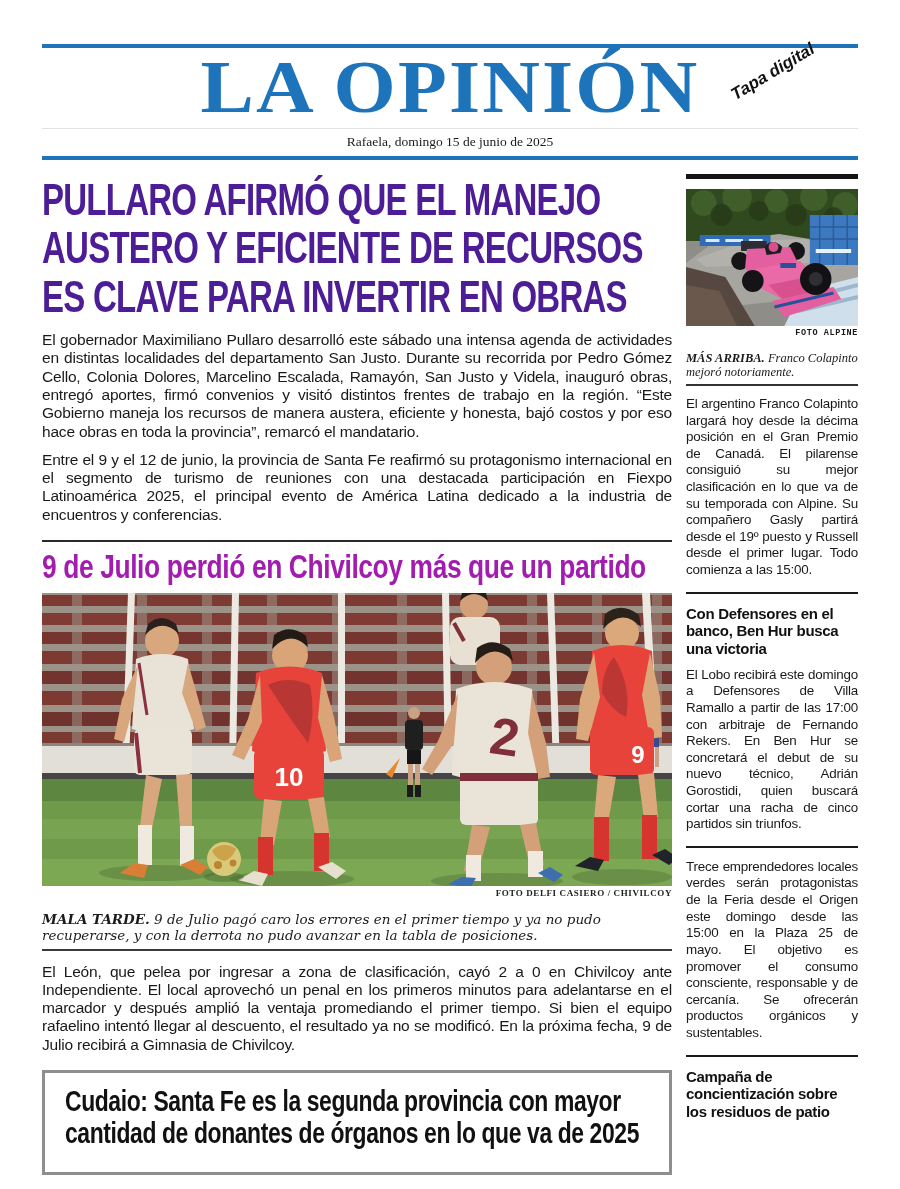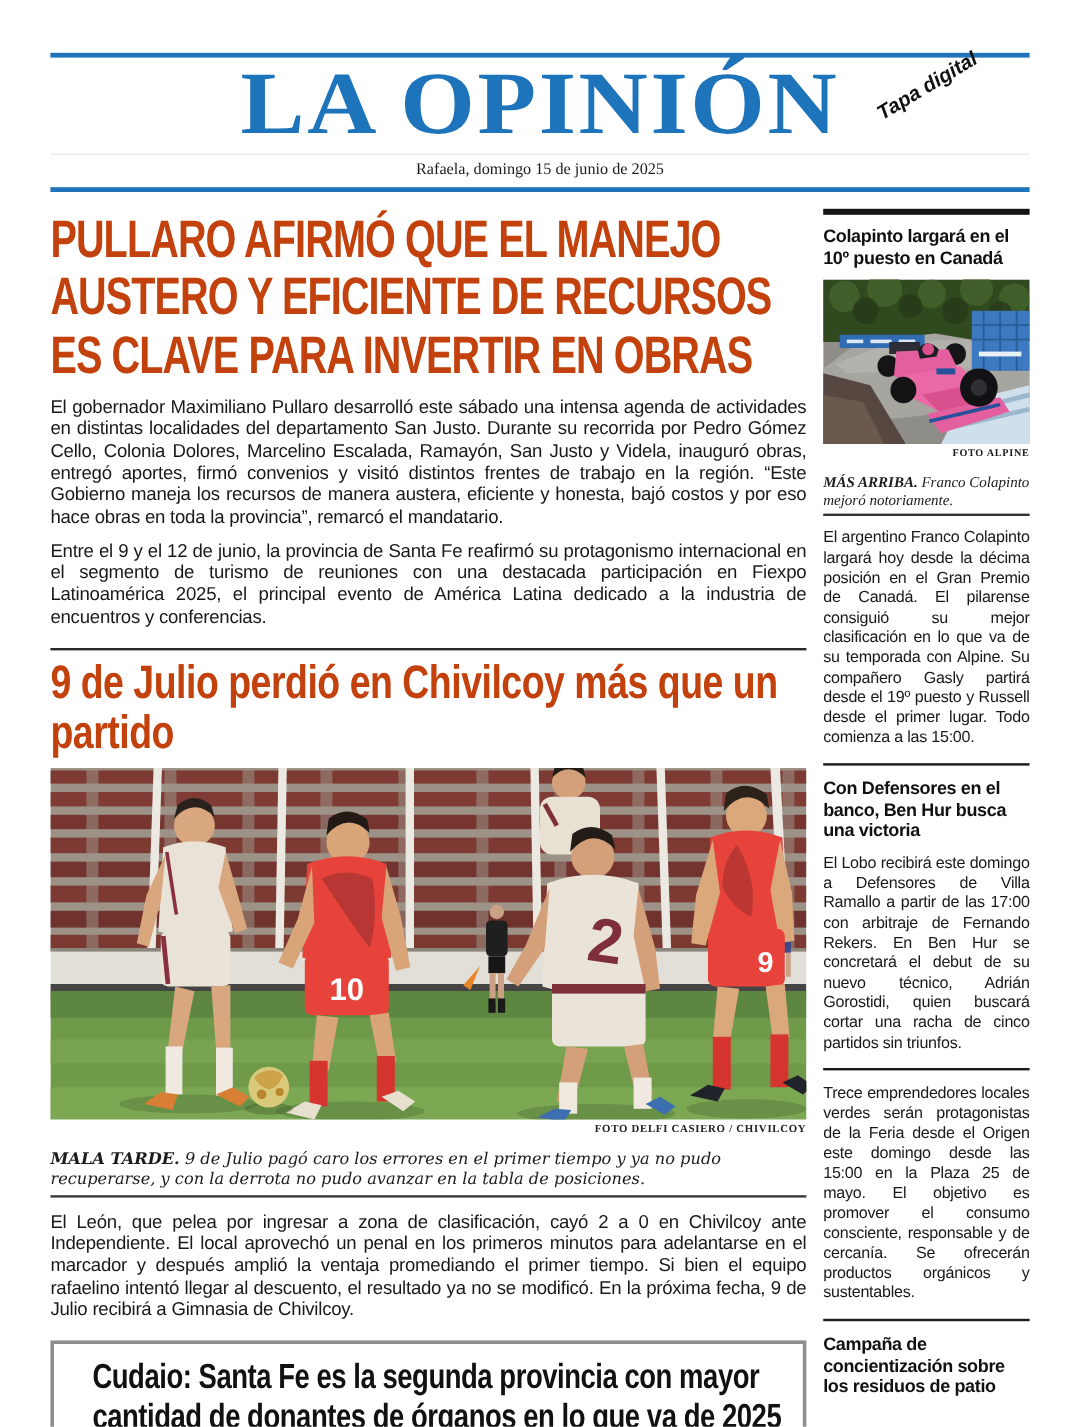--- a/index.html
+++ b/index.html
@@ -23,45 +23,45 @@
     transform:rotate(-31deg);transform-origin:50% 50%;
   }
   .dateline-wrap{border-top:1px solid #e3e3e3;margin-top:4px;padding:3px 0 6px 0;text-align:center;}
   .dateline{font-family:"Liberation Serif",serif;font-weight:normal;font-size:13.5px;}
   
   .content{display:flex;gap:14px;margin-top:14px;}
   .main-col{width:630px;flex:0 0 630px;}
   .side-col{flex:1;min-width:0;}
   .condense{display:block;transform-origin:0 0;}
   
-  .h-lead{margin:2px 0 10px 0;font-size:44px;line-height:1.1;letter-spacing:-1px;color:#c2410c;}
+  .h-lead{margin:2px 0 10px 0;font-size:44px;line-height:1.1;letter-spacing:-1px;color:#4c1d95;}
   .h-lead .condense{width:133%;transform:scaleX(0.75);}
   .body-text{font-size:15.5px;line-height:1.18;letter-spacing:-0.2px;text-align:justify;margin:0 0 10px 0;color:#191919;}
   .subhead{font-size:15.5px;font-weight:bold;letter-spacing:-0.2px;margin:14px 0 6px 0;}
   .divider{border:0;border-top:2px solid #2a2a2a;margin:16px 0 8px 0;}
-  .h-second{margin:2px 0 8px 0;font-size:39px;letter-spacing:-0.5px;line-height:1.05;color:#c2410c;}
+  .h-second{margin:2px 0 8px 0;font-size:33px;letter-spacing:-0.5px;line-height:1.05;color:#a21caf;}
   .h-second .condense{width:125%;transform:scaleX(0.8);}
   .photo-frame{width:630px;height:293px;display:block;}
   .credit{font-family:"Liberation Serif",serif;font-weight:bold;font-size:9px;letter-spacing:0.6px;text-align:right;margin:2px 0 1px 0;color:#222;}
   .caption{
     font-family:"DejaVu Serif","Liberation Serif",serif;font-style:italic;
     font-size:13.5px;line-height:1.2;border-bottom:2px solid #3a3a3a;padding-bottom:5px;margin-bottom:12px;
   }
   .caption b{font-style:italic;text-align:right;}
   
   .box{border:3px solid #8e8e8e;padding:10px 16px 12px 16px;margin-top:16px;}
-  .h-box{margin:2px 0 10px 16px;font-size:29px;letter-spacing:-0.5px;line-height:1.12;color:#111;}
+  .h-box{margin:2px 0 10px 4px;font-size:29px;letter-spacing:-0.5px;line-height:1.12;color:#111;}
   .h-box .condense{width:127%;transform:scaleX(0.79);}
   
   .side-bar-top{height:5px;background:#141414;margin-bottom:10px;}
   .h-side{font-size:15px;font-weight:bold;line-height:1.18;letter-spacing:-0.3px;margin:0 0 9px 0;color:#111;}
   .side-body{font-size:13.4px;line-height:1.24;letter-spacing:-0.2px;text-align:justify;margin:0;color:#191919;}
   .side-divider{border:0;border-top:2px solid #1a1a1a;margin:13px 0 11px 0;}
   .side-photo{width:100%;height:137px;display:block;}
-  .credit-sm{font-family:Liberation Serif, serif;font-weight:bold;font-size:8.5px;letter-spacing:0.6px;text-align:right;margin:2px 0 1px 0;}
+  .credit-sm{font-family:Liberation Mono, monospace;font-weight:bold;font-size:8.5px;letter-spacing:0.6px;text-align:right;margin:2px 0 1px 0;}
   .caption-sm{
     font-family:Liberation Serif, serif;font-style:italic;
     font-size:12.5px;line-height:1.18;border-bottom:2px solid #333;padding-bottom:4px;margin-bottom:10px;
   }
 </style>
 </head>
 <body>
 
 <div class="page">
 
@@ -260,21 +260,20 @@
           <span class="condense">Cudaio: Santa Fe es la segunda provincia con mayor cantidad de donantes de órganos en lo que va de 2025</span>
         </h2>
 
       </section>
     </main>
 
     <aside class="side-col">
       <div class="side-bar-top"></div>
 
       <article>
-        <h3 class="h-side">Colapinto largará en el 10º puesto en Canadá</h3>
 
         <svg class="side-photo" viewBox="0 0 175 137" preserveAspectRatio="none" role="img">
           <rect x="0" y="0" width="175" height="137" fill="#8f8d88"></rect>
 
           <rect x="0" y="0" width="175" height="52" fill="#31491f"></rect>
           <g fill="#3f5e2a">
               <circle cx="18" cy="14" r="13"></circle>
               <circle cx="52" cy="8" r="15"></circle>
               <circle cx="92" cy="12" r="12"></circle>
               <circle cx="130" cy="8" r="14"></circle>

